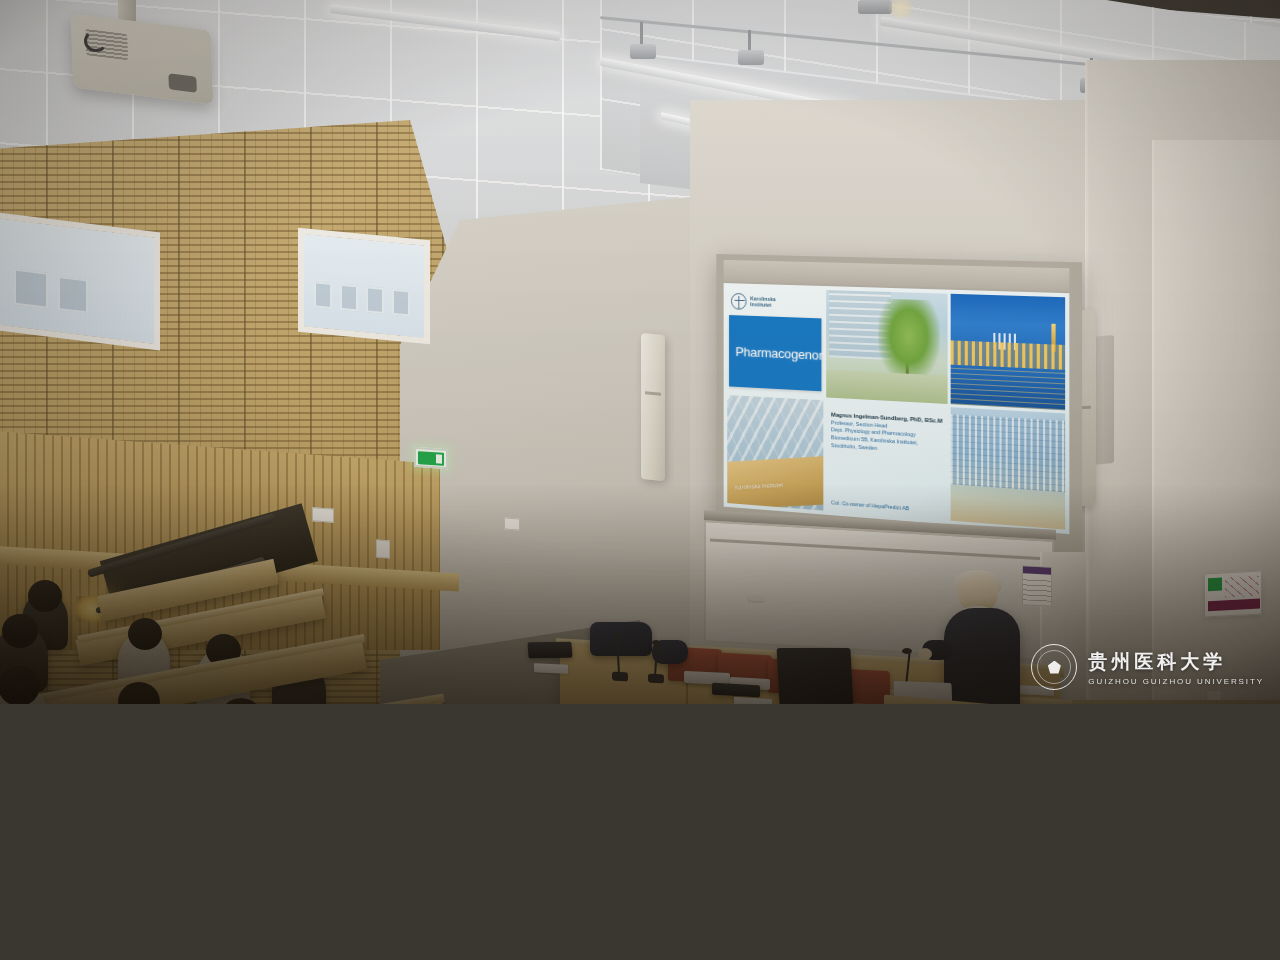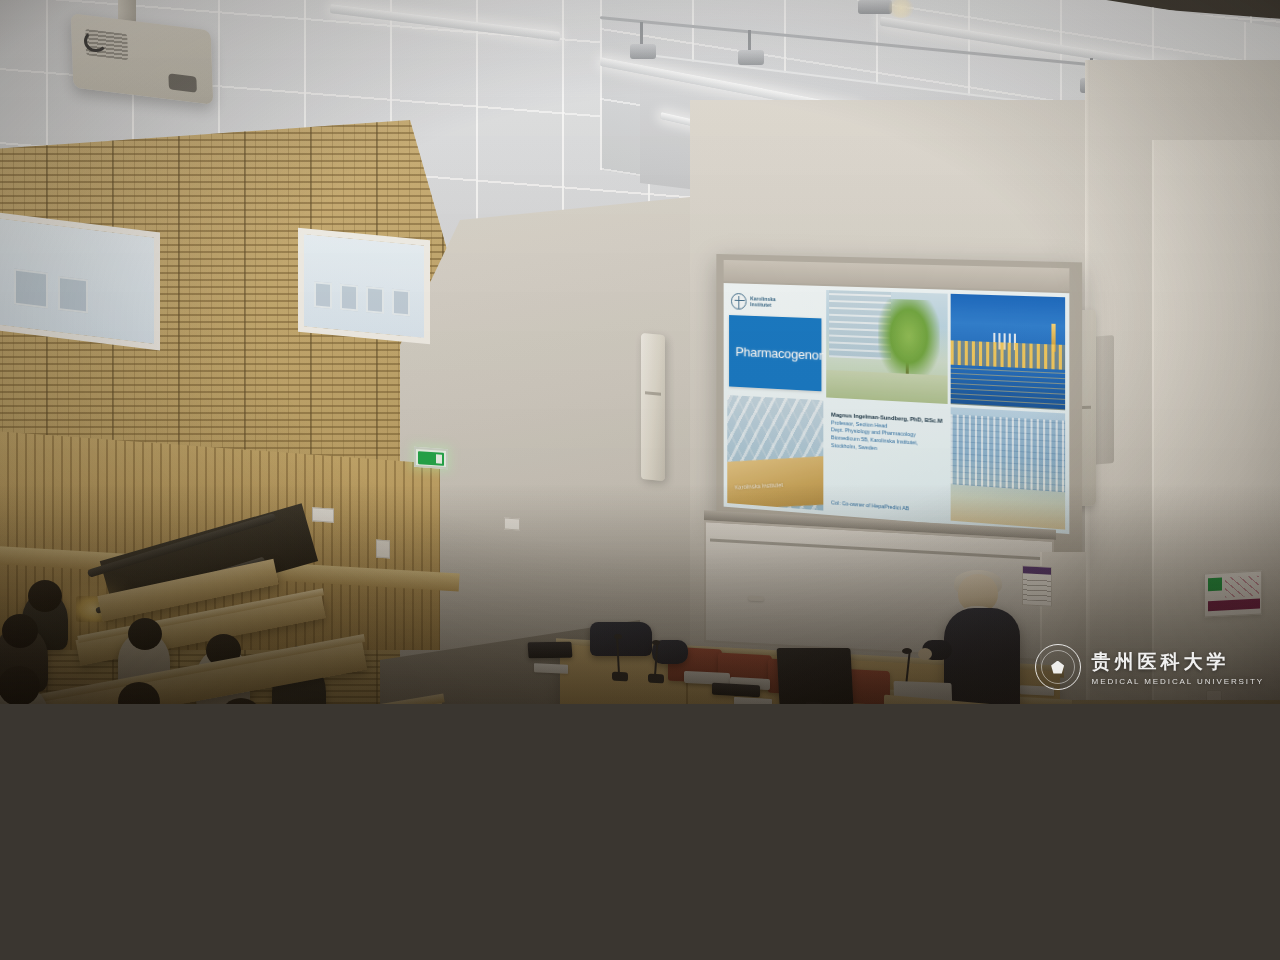--- a/index.html
+++ b/index.html
@@ -916,17 +916,17 @@
   <div class="warm-tint"></div>
   <div class="bottom-dark"></div>
   <div class="vignette"></div>
 
   <div class="watermark">
     <div class="wm-seal">
       <div class="wm-seal-inner"></div>
     </div>
     <div class="wm-text">
       <div class="wm-cn">贵州医科大学</div>
-      <div class="wm-en">MEDICAL MEDICAL UNIVERSITY</div>
+      <div class="wm-en">GUIZHOU GUIZHOU UNIVERSITY</div>
     </div>
   </div>
 
 </div>
 
 </body></html>

